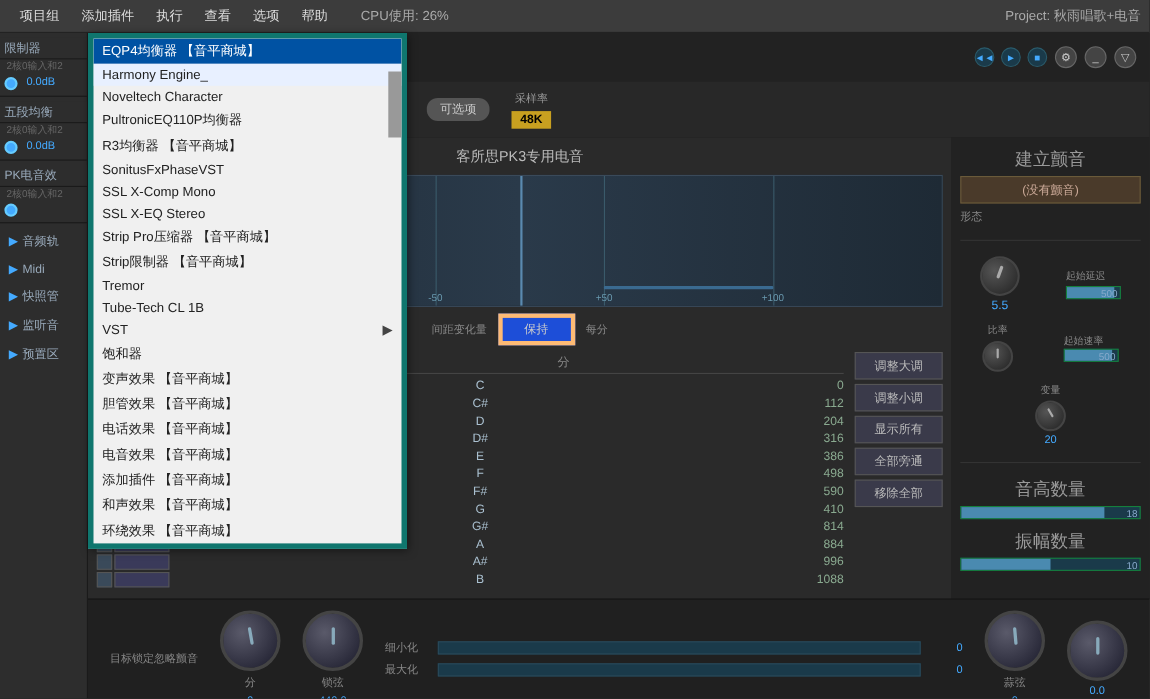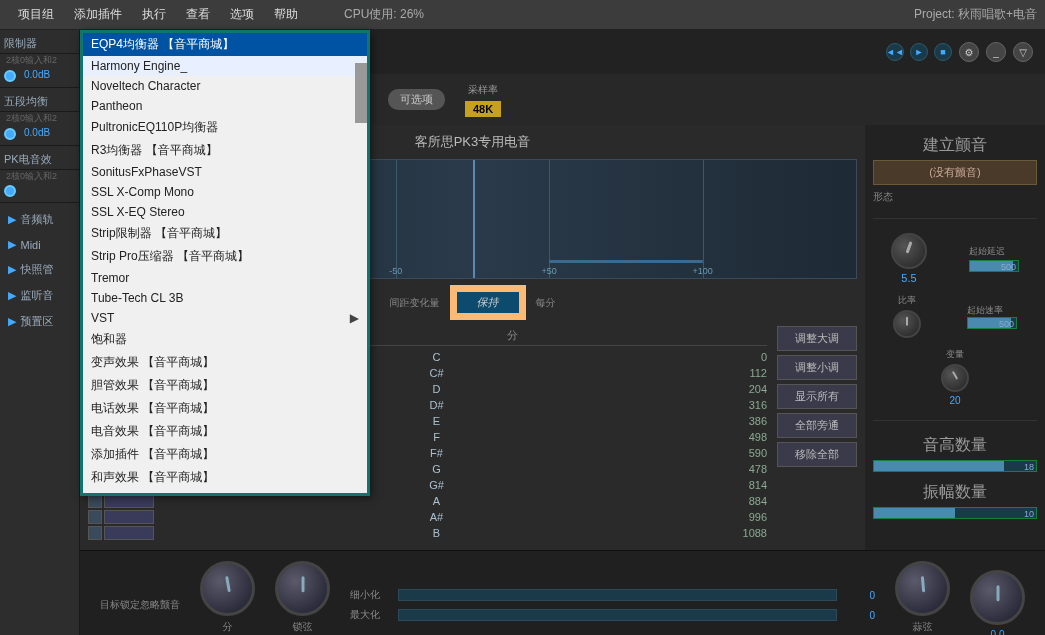--- a/index.html
+++ b/index.html
@@ -22,21 +22,21 @@
       padding: 0 8px;
       border-bottom: 1px solid #222;
     }
     .menu-item {
       padding: 4px 10px;
       cursor: pointer;
       color: #ddd;
       font-size: 12px;
     }
     #cpu-info {
-      margin-left: 36px;
+      margin-left: 20px;
       color: #aaa;
       font-size: 12px;
     }
     #project-info {
       margin-left: auto;
       color: #aaa;
       font-size: 12px;
     }
 
     
@@ -71,21 +71,21 @@
       padding: 0 6px 2px;
     }
 
     
     #plugin-overlay {
       position: absolute;
       left: 80px;
       top: 30px;
       width: 290px;
       background: #f0f0f0;
-      border: 3px solid #0f766e;
+      border: 5px solid #0f766e;
       z-index: 100;
       box-shadow: 2px 2px 8px rgba(0,0,0,0.5);
     }
 
     .plugin-list {
       max-height: 460px;
       overflow-y: auto;
     }
 
     .plugin-item {
@@ -258,27 +258,26 @@
 
     .pitch-marker-bar {
       position: absolute;
       bottom: 15px;
       height: 3px;
       background: #4a8ab0;
       border-radius: 1px;
     }
 
     .pitch-hold-btn {
-      background: #0c4a6e;
-      border: 7px solid #fdba74;
+      background: #1d4ed8;
+      border: 4px solid #fdba74;
       color: #ccc;
       padding: 3px 20px;
       cursor: pointer;
       font-size: 11px;
-      font-style: italic;
     }
 
     .pitch-controls {
       display: flex;
       gap: 10px;
       margin-bottom: 6px;
       align-items: center;
       justify-content: center;
     }
 
@@ -643,30 +642,29 @@
     </div>
   </div>
 
   <div id="plugin-overlay">
     <div class="plugin-scroll-area">
       <div class="plugin-list">
 
       <div class="plugin-item selected">EQP4均衡器 【音平商城】</div>
           <div class="plugin-item highlighted">Harmony Engine_</div>
           <div class="plugin-item">Noveltech Character</div>
-          <div class="plugin-item">Pantheon</div>
           <div class="plugin-item">PultronicEQ110P均衡器</div>
           <div class="plugin-item">R3均衡器 【音平商城】</div>
           <div class="plugin-item">SonitusFxPhaseVST</div>
           <div class="plugin-item">SSL X-Comp Mono</div>
           <div class="plugin-item">SSL X-EQ Stereo</div>
+          <div class="plugin-item">Strip Pro压缩器 【音平商城】</div>
           <div class="plugin-item">Strip限制器 【音平商城】</div>
-          <div class="plugin-item">Strip Pro压缩器 【音平商城】</div>
           <div class="plugin-item">Tremor</div>
-          <div class="plugin-item">Tube-Tech CL 3B</div>
+          <div class="plugin-item">Tube-Tech CL 1B</div>
           <div class="plugin-item">VST<span class="submenu-arrow">▶</span></div>
           <div class="plugin-item">饱和器</div>
           <div class="plugin-item">变声效果 【音平商城】</div>
           <div class="plugin-item">胆管效果 【音平商城】</div>
           <div class="plugin-item">电话效果 【音平商城】</div>
           <div class="plugin-item">电音效果 【音平商城】</div>
           <div class="plugin-item">添加插件 【音平商城】</div>
           <div class="plugin-item">和声效果 【音平商城】</div>
           <div class="plugin-item">环绕效果 【音平商城】</div>
         </div>
@@ -794,21 +792,21 @@
                   <div class="scale-row">
     <div class="scale-bypass-btn"></div>
     <div class="scale-remove-btn"></div>
     <div class="scale-note">F#</div>
     <div class="scale-cents">590</div>
   </div>
                   <div class="scale-row">
     <div class="scale-bypass-btn"></div>
     <div class="scale-remove-btn"></div>
     <div class="scale-note">G</div>
-    <div class="scale-cents">478</div>
+    <div class="scale-cents">410</div>
   </div>
                   <div class="scale-row">
     <div class="scale-bypass-btn"></div>
     <div class="scale-remove-btn"></div>
     <div class="scale-note">G#</div>
     <div class="scale-cents">814</div>
   </div>
                   <div class="scale-row">
     <div class="scale-bypass-btn"></div>
     <div class="scale-remove-btn"></div>

